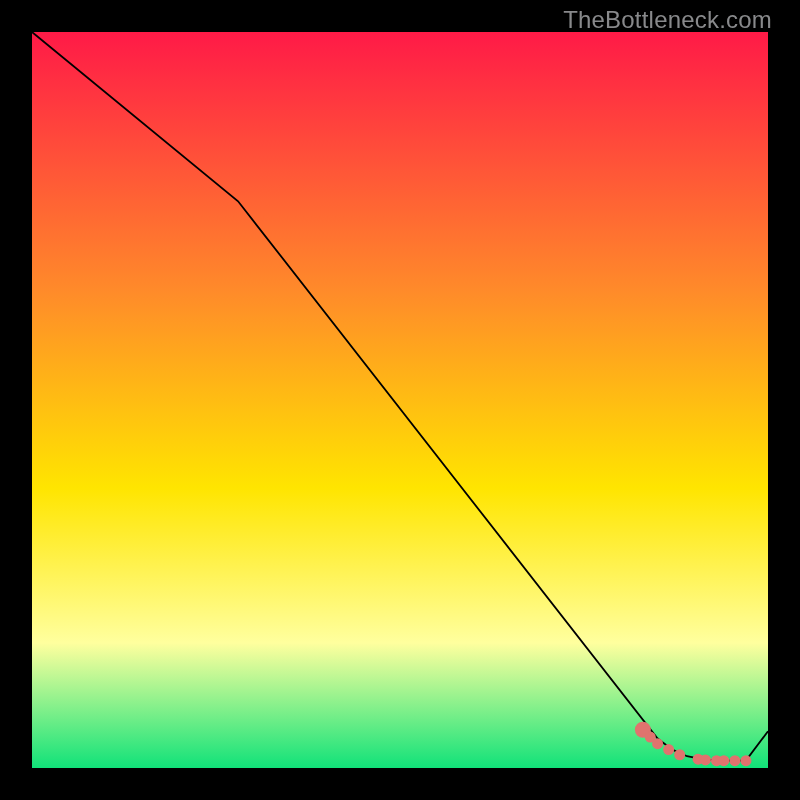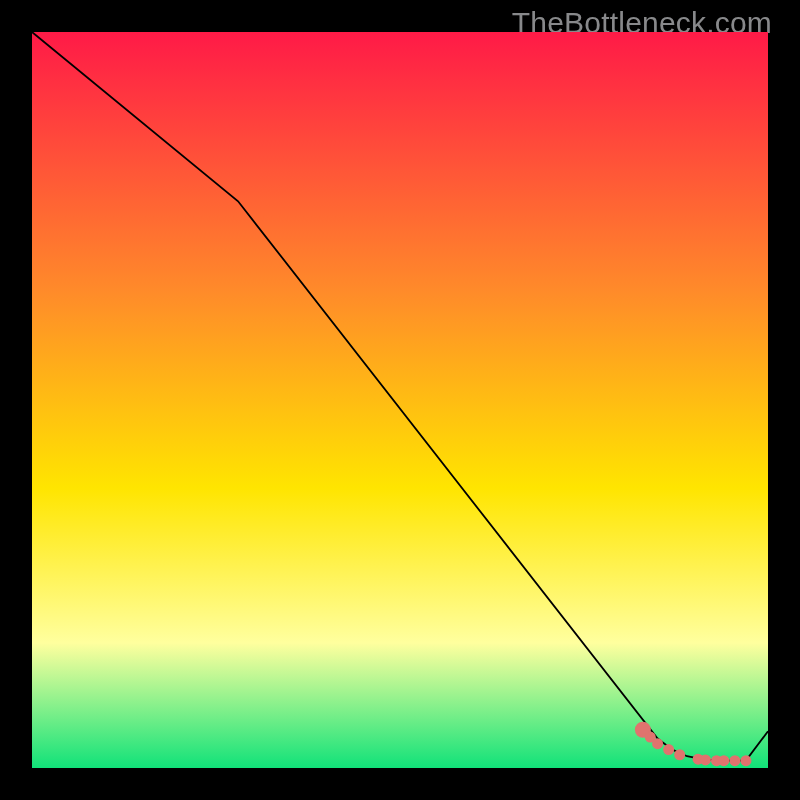--- a/index.html
+++ b/index.html
@@ -21,21 +21,21 @@
     left: 32px;
     top: 32px;
     width: 736px;
     height: 736px;
   }
   .watermark {
     position: absolute;
     top: 6px;
     right: 28px;
     font-family: Arial, Helvetica, sans-serif;
-    font-size: 30px;
+    font-size: 24px;
     color: #88898b;
     font-weight: 500;
     letter-spacing: 0.2px;
   }
   svg { display: block; }
 </style>
 </head>
 <body>
 
 <div class="frame">

